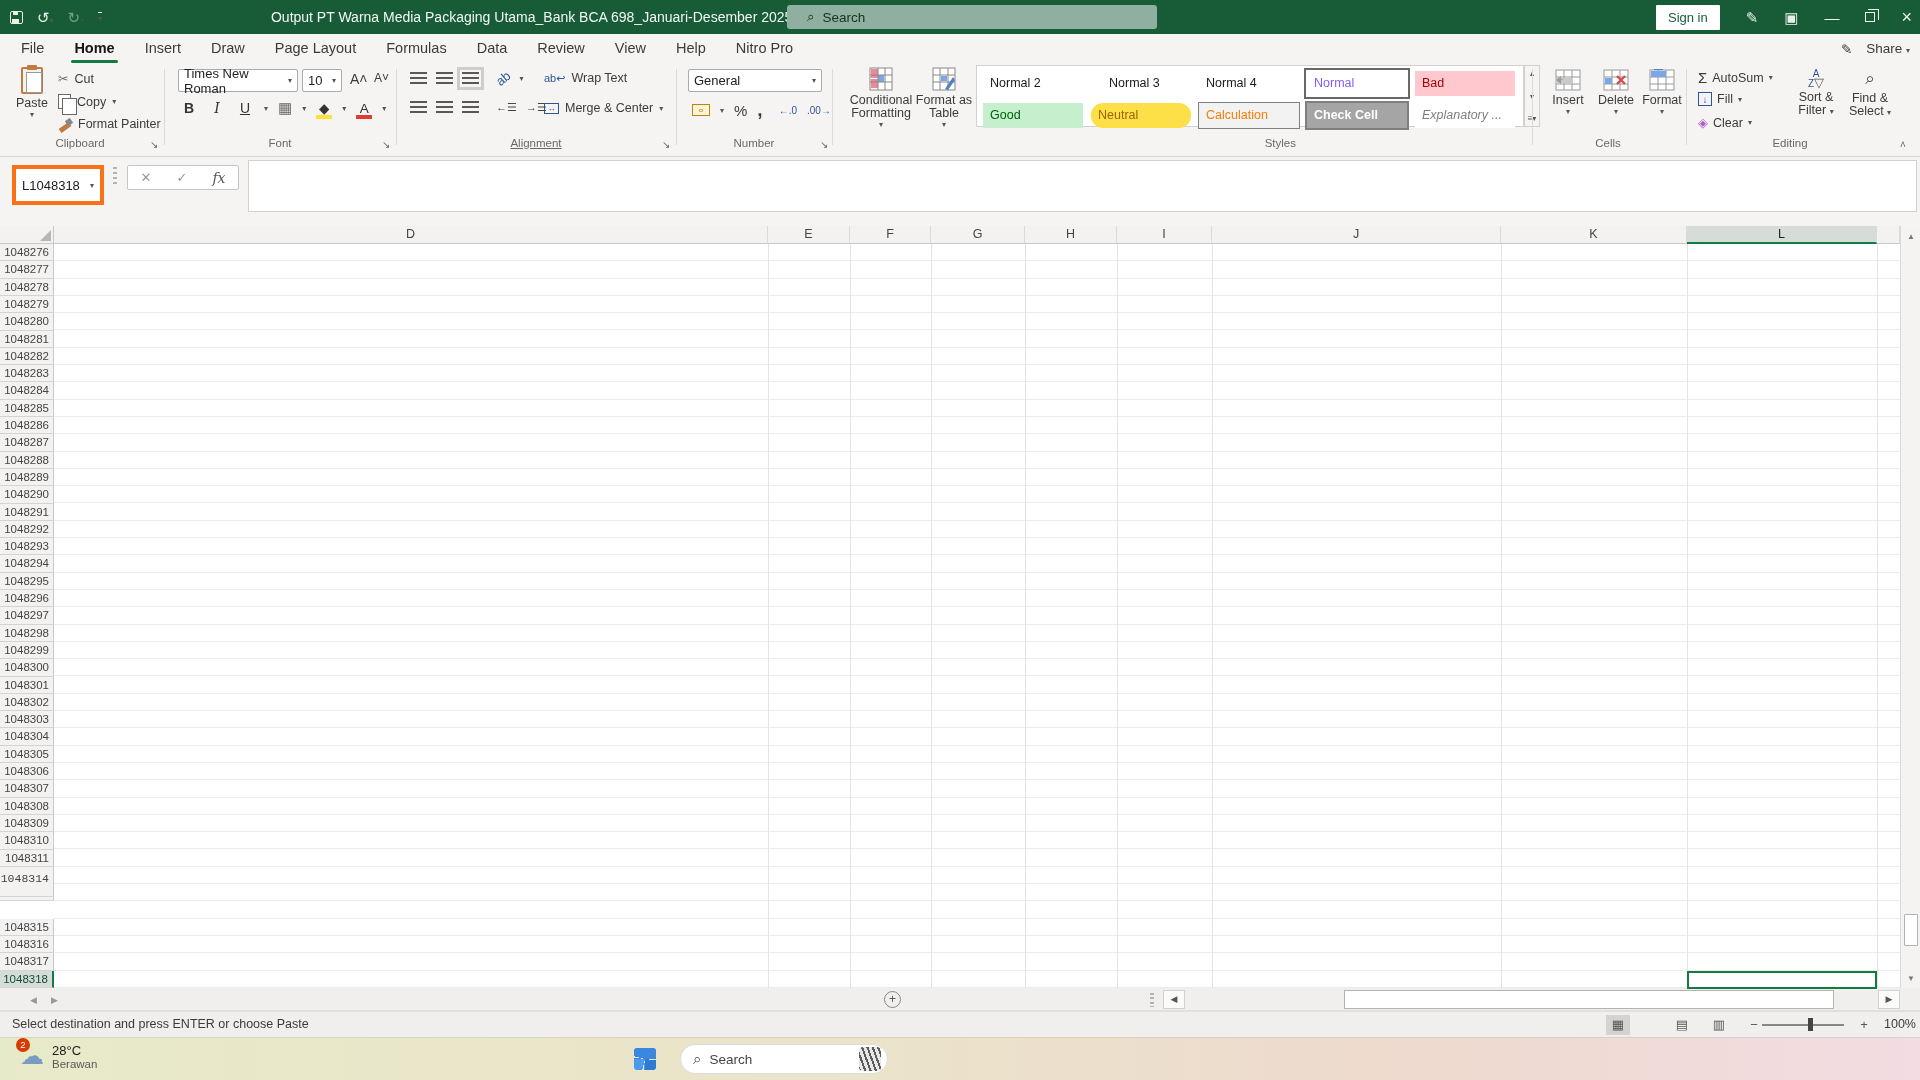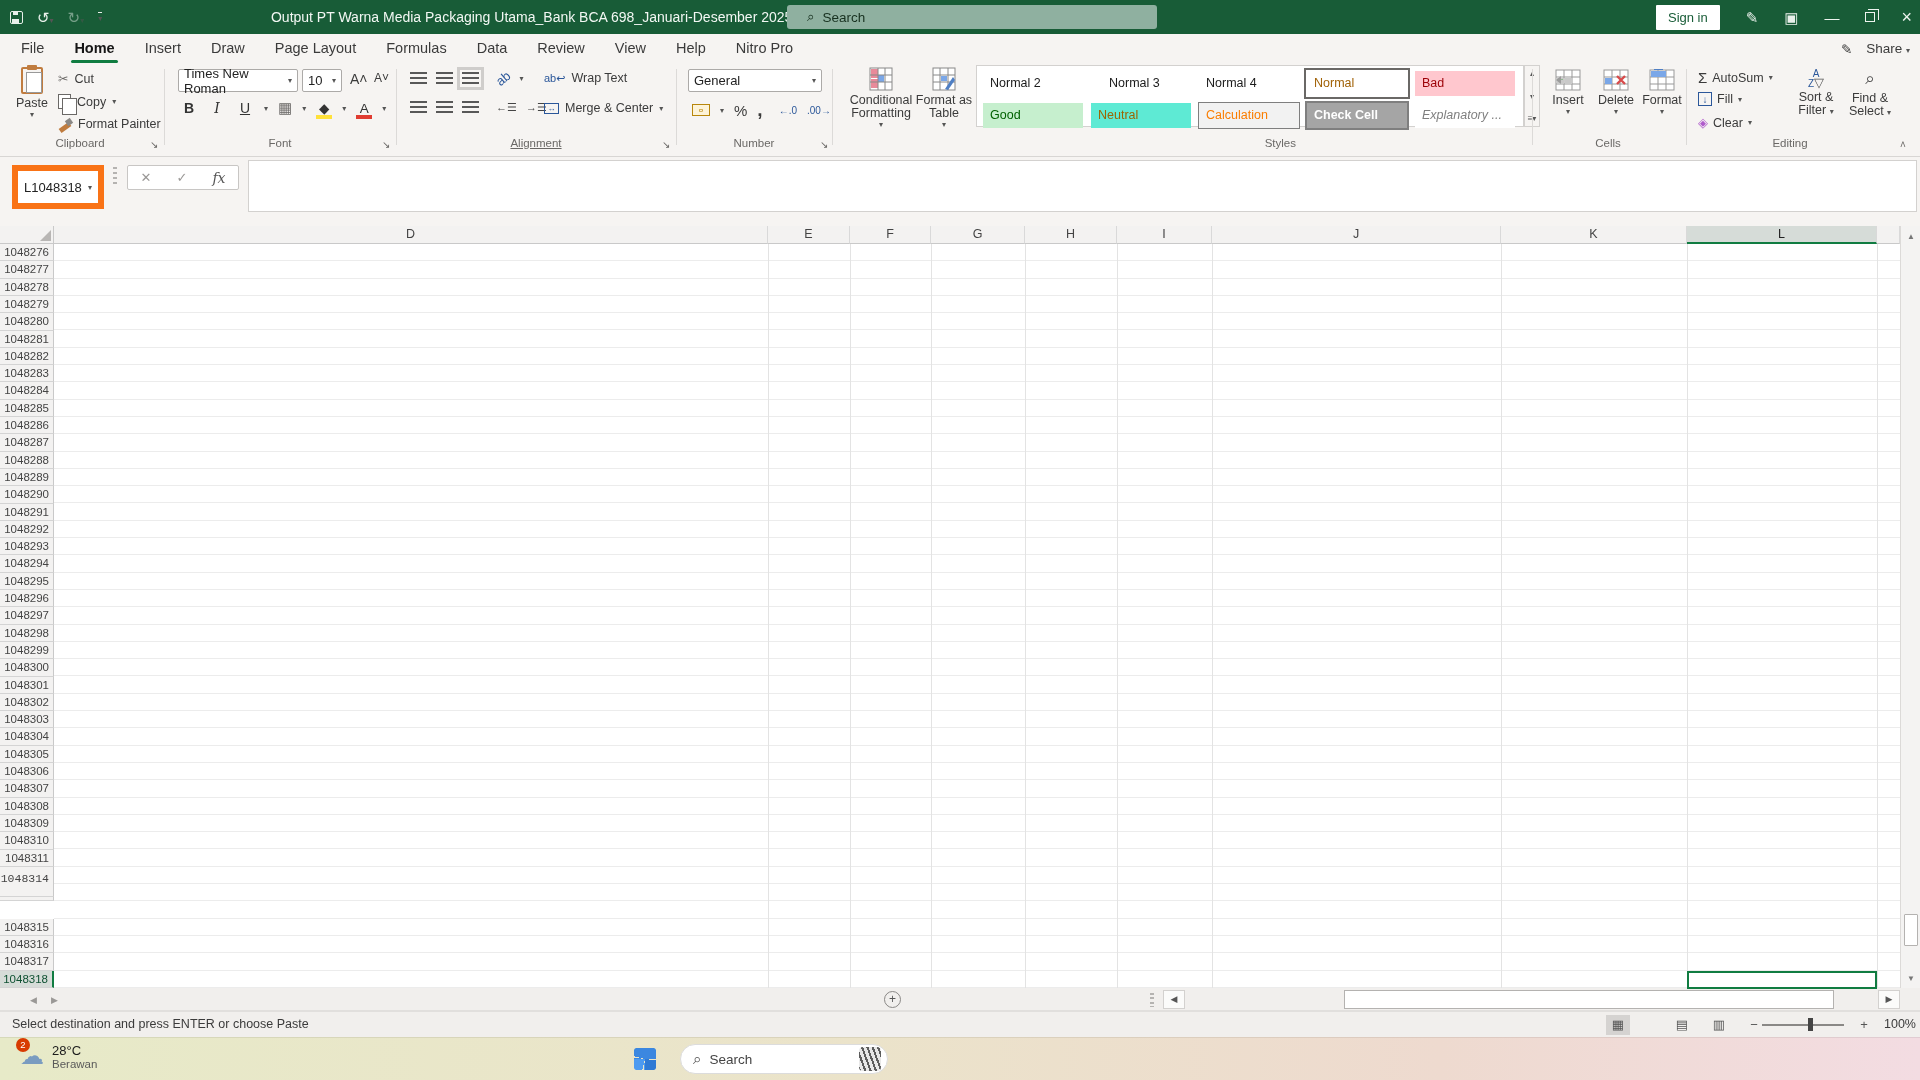--- a/index.html
+++ b/index.html
@@ -60,21 +60,21 @@
   
   .gallery { position:absolute; left:976px; top:2px; width:548px; height:62px; background:#fff; border:1px solid #d3d1cf; }
   .gcell { position:absolute; width:100px; height:25px; line-height:25px; padding-left:7px; font-size:12.5px; background:#fff; color:#1b1b1b; white-space:nowrap; overflow:hidden; }
   .gscroll { position:absolute; right:-17px; top:-1px; width:16px; height:62px; border:1px solid #d3d1cf; background:#f6f4f2; display:flex; flex-direction:column; align-items:center; justify-content:space-between; padding:3px 0; font-size:8px; color:#555; }
 
   
   .svgic { display:block; }
 
   
   .fbar { position:absolute; left:0; top:157px; width:1920px; height:69px; background:#f6f4f2; }
-  .namebox { position:absolute; left:12px; top:8px; width:92px; height:39px; background:#fff; border:6px solid #f97316; display:flex; align-items:center; justify-content:space-between; padding:16px 6px; font-size:13px; color:#222; }
+  .namebox { position:absolute; left:12px; top:8px; width:92px; height:39px; background:#fff; border:4px solid #f97316; display:flex; align-items:center; justify-content:space-between; padding:16px 6px; font-size:13px; color:#222; }
   .fxbox { position:absolute; left:127px; top:8px; width:112px; height:25px; background:#fff; border:1px solid #c8c6c4; border-radius:2px; display:flex; align-items:center; justify-content:space-around; }
   .fxbox span { font-size:13px; color:#9a9896; }
   .fxbox .fx { font-family:"DejaVu Serif", serif; font-style:italic; color:#555; font-size:14px; }
   .finput { position:absolute; left:248px; top:3px; width:1669px; height:52px; background:#fff; border:1px solid #d3d1cf; }
   .dots3 { position:absolute; left:113px; top:10px; width:4px; height:20px; background:repeating-linear-gradient(to bottom,#b5b3b1 0 2px,transparent 2px 5px); }
 
   
   .grid { position:absolute; left:0; top:226px; width:1920px; height:762px; background:#fff; }
   .colhead { position:absolute; top:0; height:18px; background:#f3f2f1; border-right:1px solid #d9d9d9; border-bottom:1px solid #c9c9c9; font-size:12.5px; color:#444; text-align:center; line-height:17px; }
   .colhead.sel { background:#d6dcd8; color:#222; border-bottom:2px solid #107C41; }
@@ -278,24 +278,24 @@
         <polygon points="13,22 21,10 23,13 16,23" fill="#4f7fc4"></polygon>
       </svg>
       <div class="cap" style="width:64px;margin-left:-4px;">Format as Table</div>
       <div class="ddv">▾</div>
     </div>
     <div class="gallery">
       <div id="gcells">
           <div class="gcell" style="left: 6px; top: 5px; background: rgb(255, 255, 255); color: rgb(27, 27, 27);">Normal 2</div>
           <div class="gcell" style="left: 125px; top: 5px; background: rgb(255, 255, 255); color: rgb(27, 27, 27);">Normal 3</div>
           <div class="gcell" style="left: 222px; top: 5px; background: rgb(255, 255, 255); color: rgb(27, 27, 27);">Normal 4</div>
-          <div class="gcell" style="left: 330px; top: 5px; background: rgb(255, 255, 255); color: #a16207; outline: rgb(106, 104, 102) solid 2px; outline-offset: 1px;">Normal</div>
+          <div class="gcell" style="left: 330px; top: 5px; background: rgb(255, 255, 255); color: #8b5cf6; outline: rgb(106, 104, 102) solid 2px; outline-offset: 1px;">Normal</div>
           <div class="gcell" style="left: 438px; top: 5px; background: rgb(255, 199, 206); color: rgb(156, 0, 6);">Bad</div>
           <div class="gcell" style="left: 6px; top: 37px; background: rgb(198, 239, 206); color: rgb(0, 97, 0);">Good</div>
-          <div class="gcell" style="left: 114px; top: 37px; background: #5eead4; color: rgb(156, 101, 0);">Neutral</div>
+          <div class="gcell" style="left: 114px; top: 37px; background: #fde047; color: rgb(156, 101, 0); border-radius: 12px;">Neutral</div>
           <div class="gcell" style="left: 222px; top: 37px; background: rgb(242, 242, 242); color: rgb(250, 125, 0); outline: rgb(127, 127, 127) solid 1px;">Calculation</div>
           <div class="gcell" style="left: 330px; top: 37px; background: rgb(165, 165, 165); color: rgb(255, 255, 255); font-weight: 700; outline: rgb(127, 127, 127) solid 2px;">Check Cell</div>
           <div class="gcell" style="left: 438px; top: 37px; background: rgb(255, 255, 255); color: rgb(127, 127, 127); font-style: italic;">Explanatory ...</div>
         </div>
       <div class="gscroll">
         <span>▴</span>
         <span>▾</span>
         <span>≡▾</span>
       </div>
     </div>

